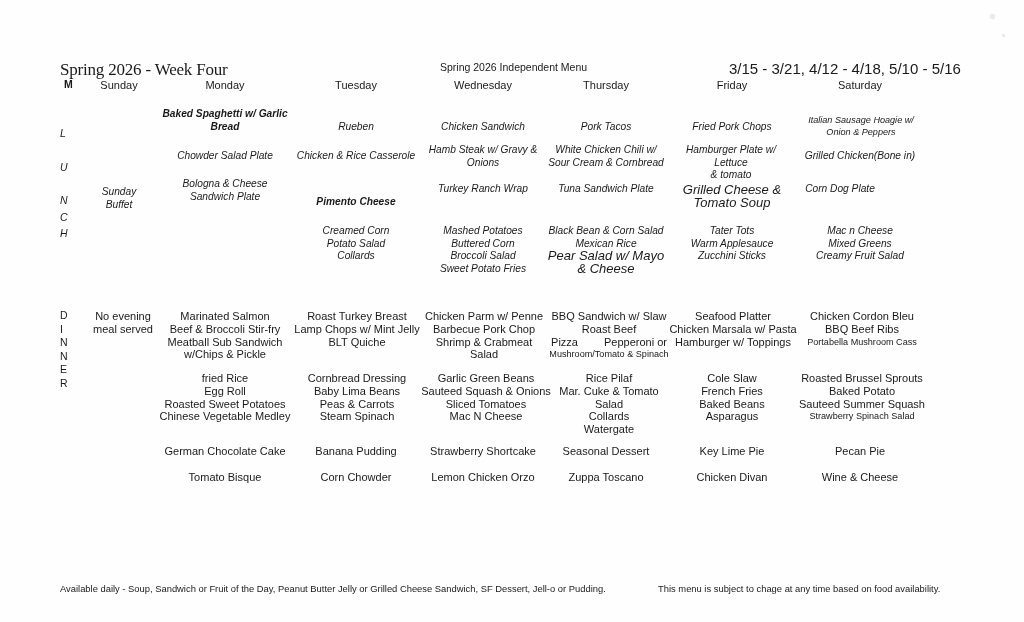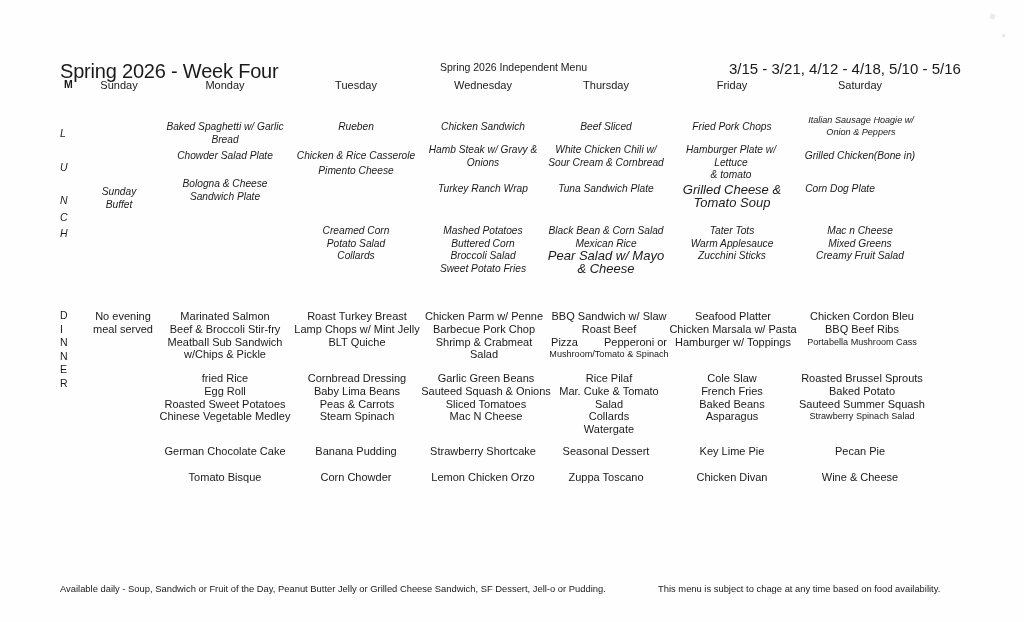--- a/index.html
+++ b/index.html
@@ -20,23 +20,24 @@
     inset: 0;
     background: #fefefe;
   }
 
   
   .abs { position: absolute; }
 
   
   .doc-title {
     left: 60px; top: 60px;
-    font-size: 20px;
+    font-size: 17px;
     letter-spacing: -0.2px;
     white-space: nowrap;
+    font-family: Liberation Serif, serif;
   }
   .center-title {
     left: 440px; top: 61px;
     font-size: 10.5px;
     white-space: nowrap;
   }
   .date-range {
     left: 729px; top: 60px;
     font-size: 15px;
     white-space: nowrap;
@@ -131,41 +132,41 @@
     <span>L</span>
     <span style="margin-top:17px;">U</span>
     <span style="margin-top:17px;">N</span>
     <span>C</span>
     <span>H</span>
   </div>
 
   <div class="cell lunch-txt" style="left:80px;top:186px;width:78px;white-space:pre-line;">Sunday
 Buffet</div>
 
-  <div class="cell lunch-txt" style="left:155px;top:121px;width:140px;white-space:pre-line;">Baked Spaghetti w/ Garlic Bread</div>
+  <div class="cell lunch-txt" style="left:155px;top:108px;width:140px;white-space:pre-line;font-weight:bold;">Baked Spaghetti w/ Garlic Bread</div>
   <div class="cell lunch-txt" style="left:300px;top:121px;width:112px;white-space:pre-line;">Rueben</div>
   <div class="cell lunch-txt" style="left:427px;top:121px;width:112px;white-space:pre-line;">Chicken Sandwich</div>
-  <div class="cell lunch-txt" style="left:550px;top:121px;width:112px;white-space:pre-line;">Beef Sliced</div>
+  <div class="cell lunch-txt" style="left:550px;top:121px;width:112px;white-space:pre-line;">Pork Tacos</div>
   <div class="cell lunch-txt" style="left:676px;top:121px;width:112px;white-space:pre-line;">Fried Pork Chops</div>
   <div class="cell lunch-txt small" style="left:802px;top:114px;width:118px;white-space:pre-line;line-height:12px;">Italian Sausage Hoagie w/
 Onion &amp; Peppers</div>
 
   <div class="cell lunch-txt" style="left:165px;top:150px;width:120px;white-space:pre-line;">Chowder Salad Plate</div>
   <div class="cell lunch-txt" style="left:296px;top:150px;width:120px;white-space:pre-line;">Chicken &amp; Rice Casserole</div>
   <div class="cell lunch-txt" style="left:427px;top:144px;width:112px;white-space:pre-line;">Hamb Steak w/ Gravy &amp;
 Onions</div>
   <div class="cell lunch-txt" style="left:546px;top:144px;width:120px;white-space:pre-line;font-style:italic;">White Chicken Chili w/
 Sour Cream &amp; Cornbread</div>
   <div class="cell lunch-txt" style="left:668px;top:144px;width:126px;white-space:pre-line;">Hamburger Plate w/ Lettuce
 &amp; tomato</div>
   <div class="cell lunch-txt" style="left:800px;top:150px;width:120px;white-space:pre-line;">Grilled Chicken(Bone in)</div>
 
   <div class="cell lunch-txt" style="left:165px;top:178px;width:120px;white-space:pre-line;">Bologna &amp; Cheese
 Sandwich Plate</div>
-  <div class="cell lunch-txt" style="left:300px;top:165px;width:112px;white-space:pre-line;">Pimento Cheese</div>
+  <div class="cell lunch-txt" style="left:300px;top:196px;width:112px;white-space:pre-line;font-weight:bold;">Pimento Cheese</div>
   <div class="cell lunch-txt" style="left:427px;top:183px;width:112px;white-space:pre-line;">Turkey Ranch Wrap</div>
   <div class="cell lunch-txt" style="left:550px;top:183px;width:112px;white-space:pre-line;">Tuna Sandwich Plate</div>
   <div class="cell lunch-txt tiny" style="left:664px;top:184px;width:136px;white-space:pre-line;">Grilled Cheese &amp; Tomato Soup</div>
   <div class="cell lunch-txt" style="left:784px;top:183px;width:112px;white-space:pre-line;">Corn Dog Plate</div>
 
   <div class="cell lunch-txt" style="left:300px;top:225px;width:112px;">
     <div>Creamed Corn</div>
     <div>Potato Salad</div>
     <div>Collards</div>
   </div>

